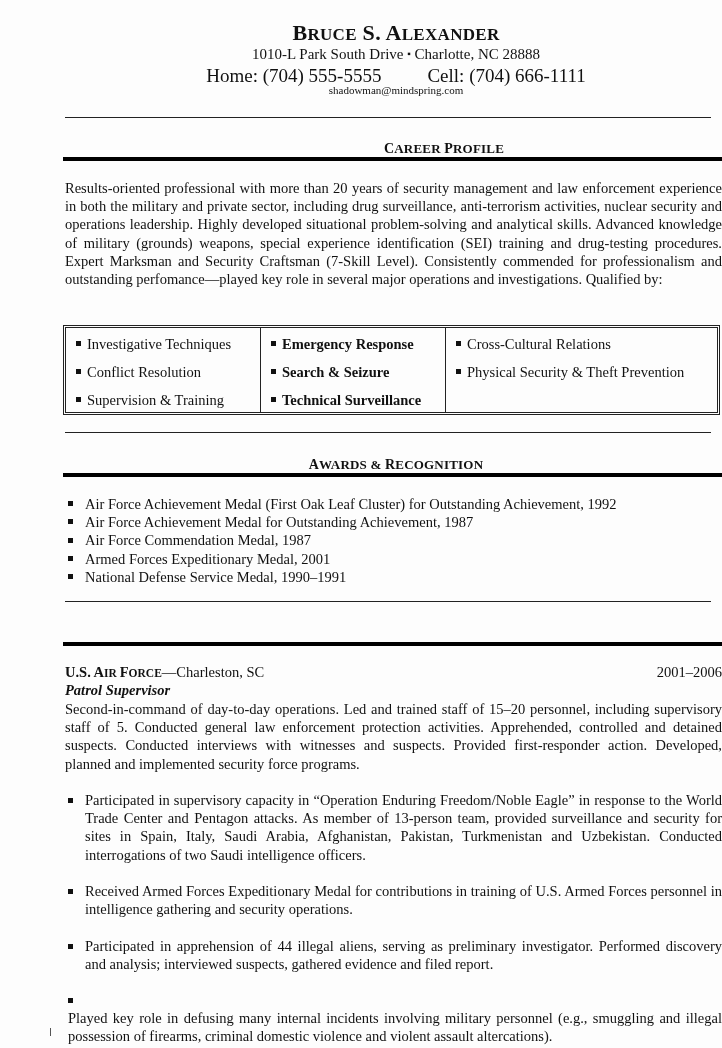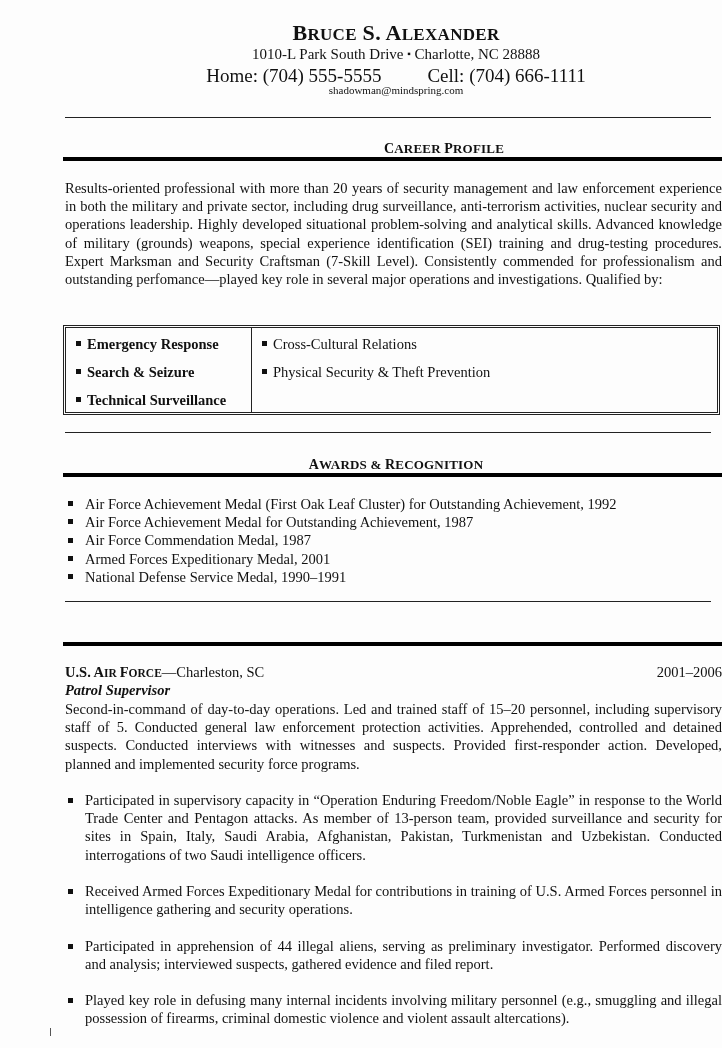--- a/index.html
+++ b/index.html
@@ -65,20 +65,25 @@
   <div class="hdr email">shadowman@mindspring.com</div>
 
   <div class="thin-rule" style="top:117px;"></div>
 
   <div class="sec-title" style="top:141px;padding-left:48px;"><span class="cap">C</span><span>AREER </span><span class="cap">P</span><span>ROFILE</span></div>
   <div class="thick-rule" style="top:157px;"></div>
 
   <div class="para" style="top:179px;">Results-oriented professional with more than 20 years of security management and law enforcement experience in both the military and private sector, including drug surveillance, anti-terrorism activities, nuclear security and operations leadership. Highly developed situational problem-solving and analytical skills. Advanced knowledge of military (grounds) weapons, special experience identification (SEI) training and drug-testing procedures. Expert Marksman and Security Craftsman (7-Skill Level). Consistently commended for professionalism and outstanding perfomance—played key role in several major operations and investigations. Qualified by:</div>
 
   <div class="skills">
+    <div class="col col1">
+      <div class="item"><span class="sq"></span><span>Investigative Techniques</span></div>
+      <div class="item"><span class="sq"></span><span>Conflict Resolution</span></div>
+      <div class="item"><span class="sq"></span><span>Supervision &amp; Training</span></div>
+    </div>
     <div class="col col2">
       <div class="item"><span class="sq"></span><span>Emergency Response</span></div>
       <div class="item"><span class="sq"></span><span>Search &amp; Seizure</span></div>
       <div class="item"><span class="sq"></span><span>Technical Surveillance</span></div>
     </div>
     <div class="col col3">
       <div class="item"><span class="sq"></span><span>Cross-Cultural Relations</span></div>
       <div class="item"><span class="sq"></span><span>Physical Security &amp; Theft Prevention</span></div>
     </div>
   </div>
@@ -113,19 +118,19 @@
     <span class="txt">Participated in supervisory capacity in “Operation Enduring Freedom/Noble Eagle” in response to the World Trade Center and Pentagon attacks. As member of 13-person team, provided surveillance and security for sites in Spain, Italy, Saudi Arabia, Afghanistan, Pakistan, Turkmenistan and Uzbekistan. Conducted interrogations of two Saudi intelligence officers.</span>
   </div>
   <div class="bullet" style="top:882px;">
     <span class="mark"><span class="sq"></span></span>
     <span class="txt">Received Armed Forces Expeditionary Medal for contributions in training of U.S. Armed Forces personnel in intelligence gathering and security operations.</span>
   </div>
   <div class="bullet" style="top:937px;">
     <span class="mark"><span class="sq"></span></span>
     <span class="txt">Participated in apprehension of 44 illegal aliens, serving as preliminary investigator. Performed discovery and analysis; interviewed suspects, gathered evidence and filed report.</span>
   </div>
-  <div class="bullet" style="top:991px;">
+  <div class="bullet" style="top:991px;flex-direction:column;">
     <span class="mark"><span class="sq"></span></span>
     <span class="txt">Played key role in defusing many internal incidents involving military personnel (e.g., smuggling and illegal possession of firearms, criminal domestic violence and violent assault altercations).</span>
   </div>
 
   <div class="margin-tick"></div>
 </div>
 
 </body></html>

